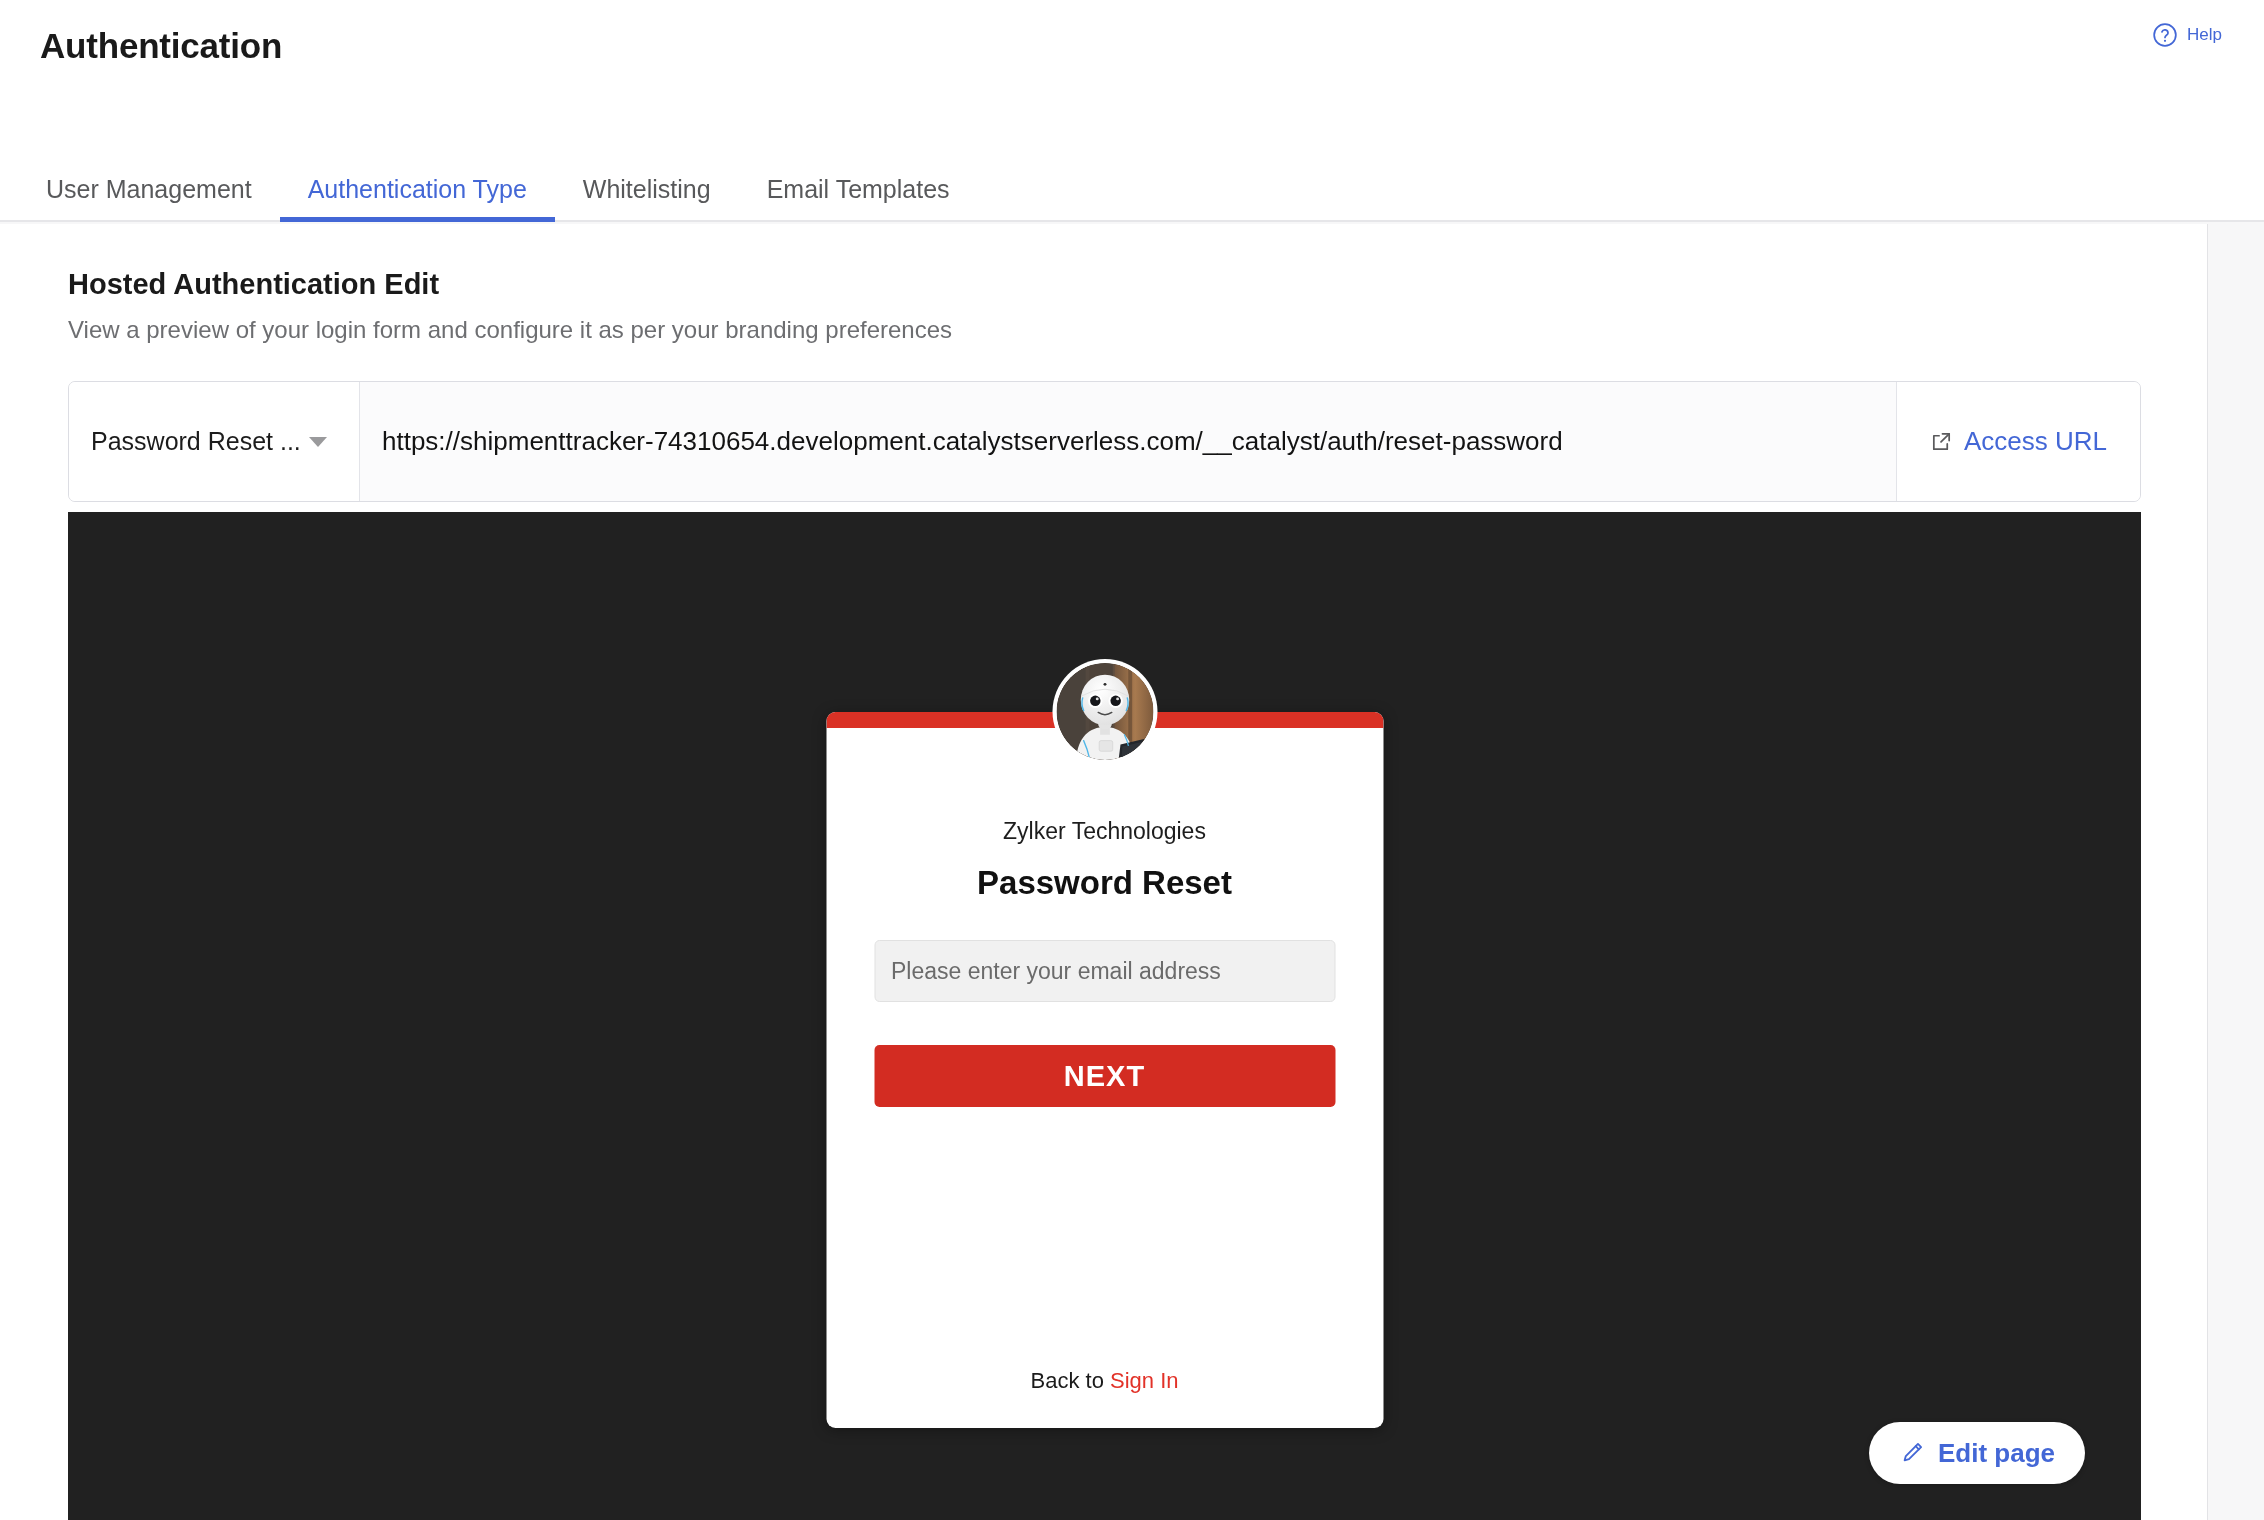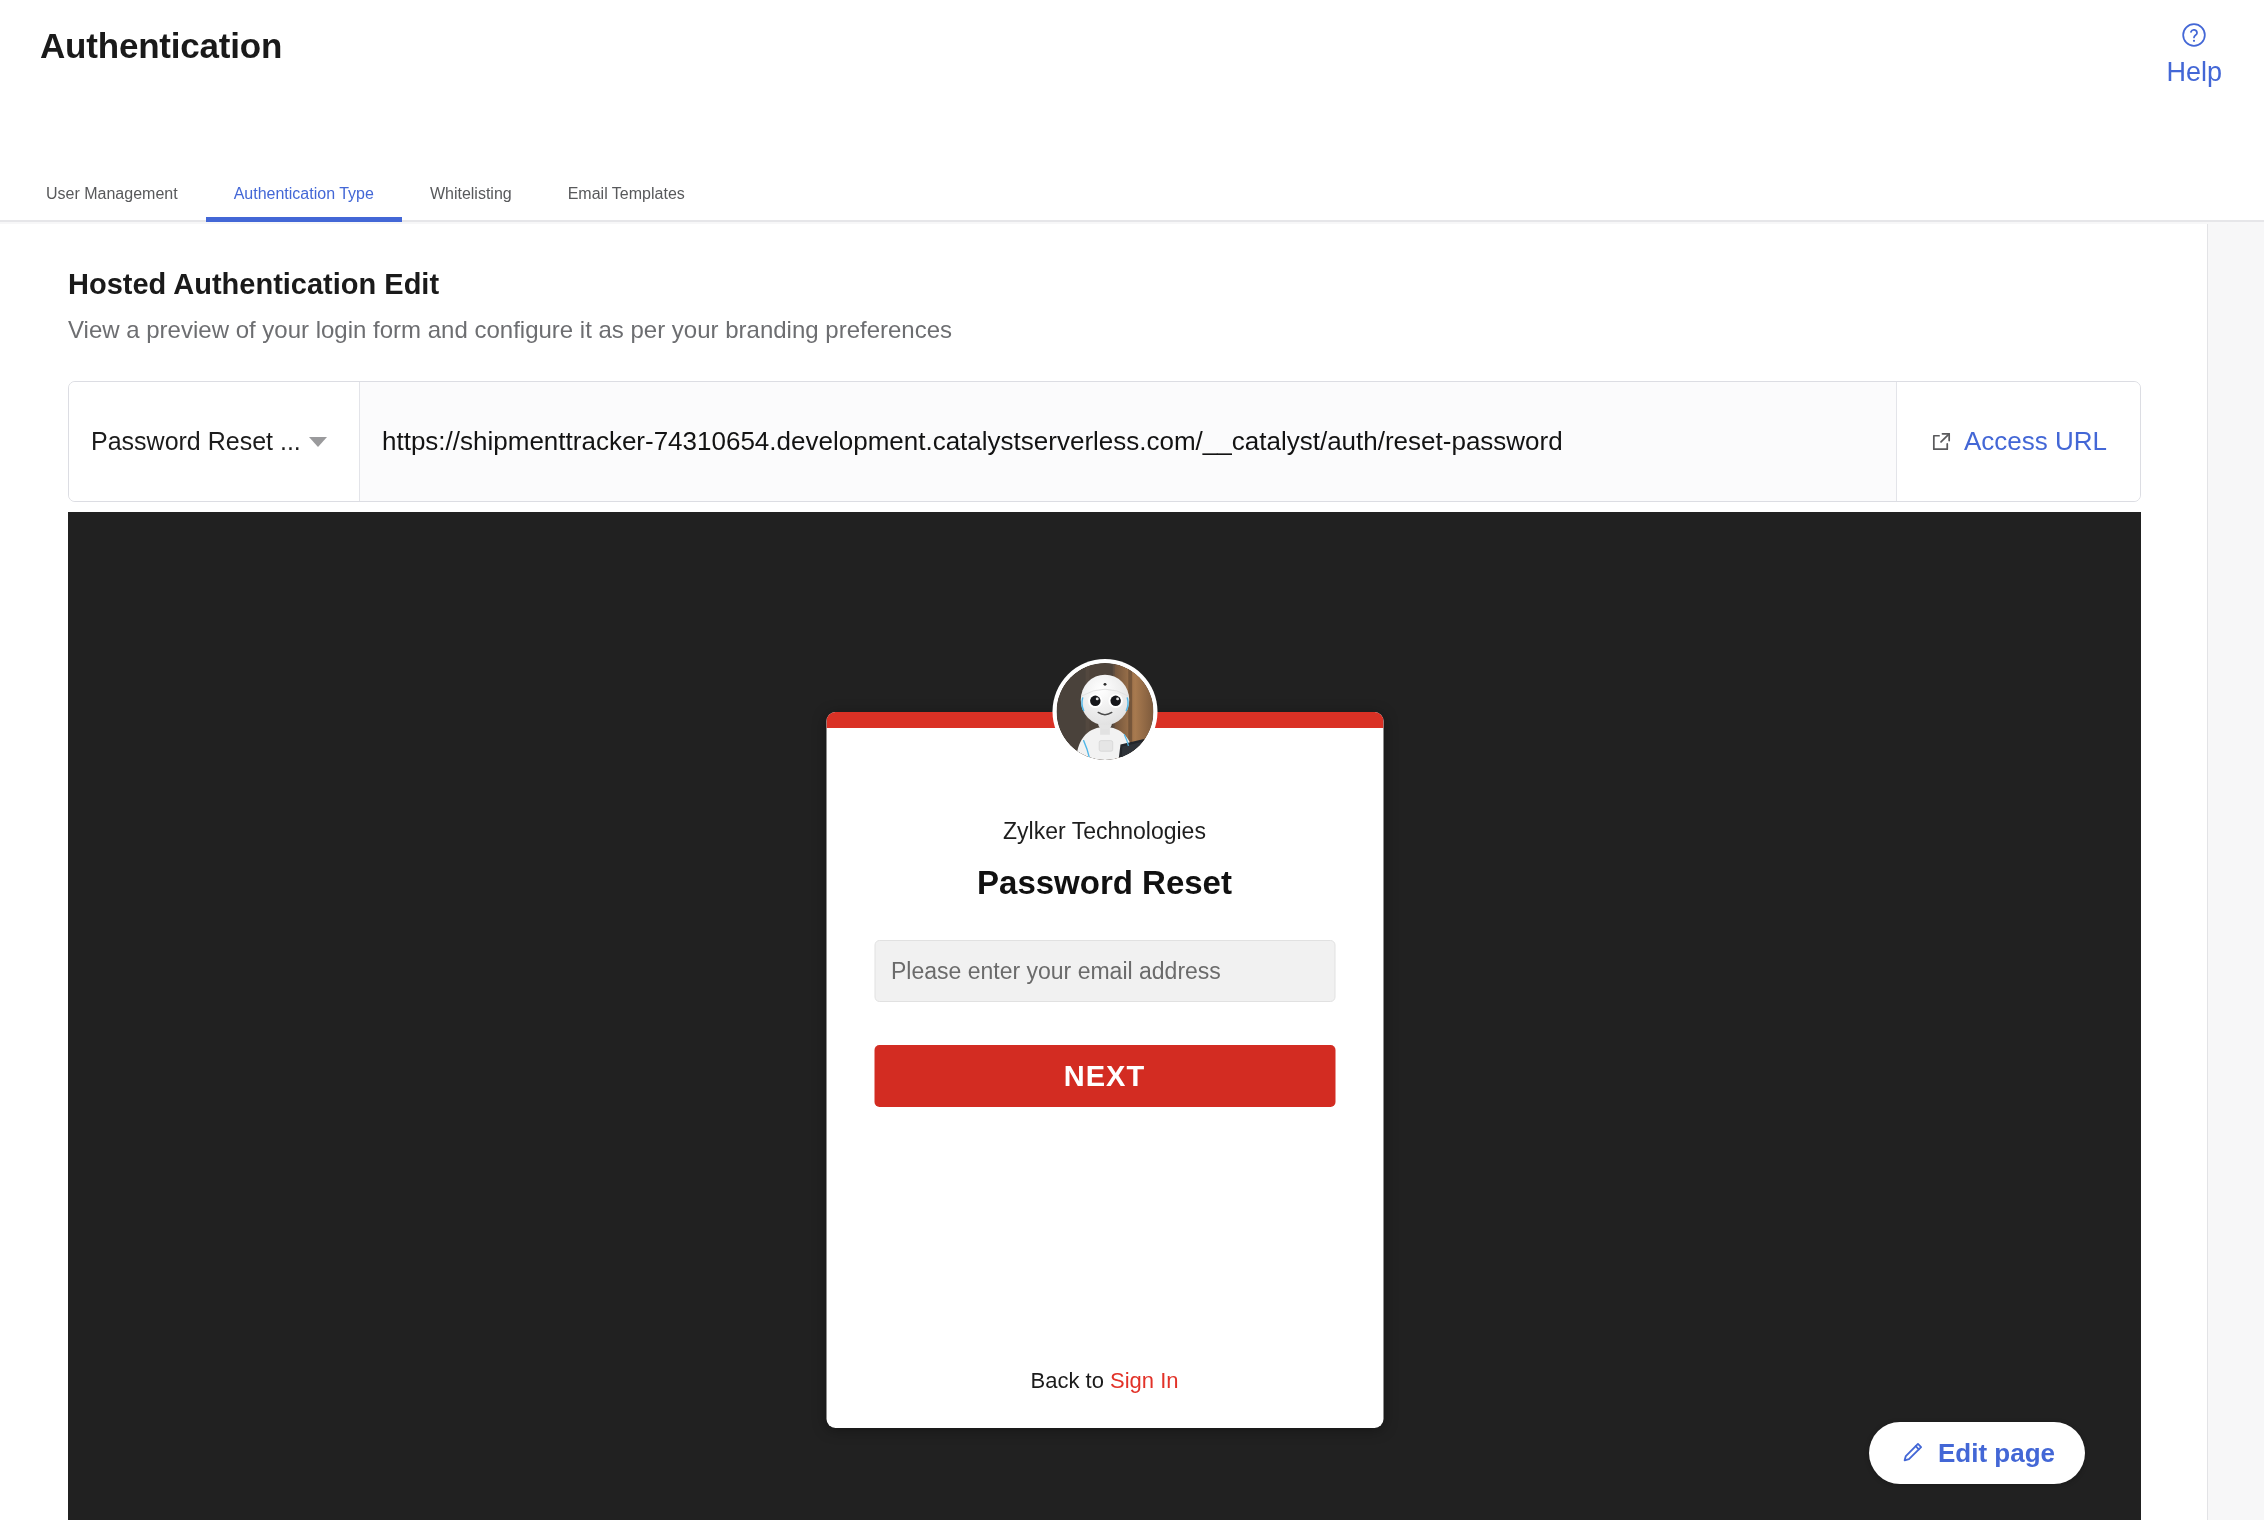--- a/index.html
+++ b/index.html
@@ -26,23 +26,22 @@
     color: #1a1a1a;
     letter-spacing: -0.2px;
   }
   .help-link {
     position: absolute;
     right: 42px; top: 22px;
     display: flex;
     align-items: center;
     gap: 9px;
     color: #4367d6;
-    font-size: 27px;
-    cursor: pointer;
-    flex-direction: column;
+    font-size: 17px;
+    cursor: pointer;
   }
   .help-icon { display: block; width: 26px; height: 26px; }
 
   
   .tabbar {
     position: absolute;
     left: 0; top: 110px;
     width: 2264px; height: 112px;
     background: #ffffff;
     border-bottom: 2px solid #e6e6e9;
@@ -50,21 +49,21 @@
   .tabs {
     position: absolute;
     left: 40px; bottom: 0;
     display: flex;
     align-items: flex-end;
     gap: 0;
     height: 112px;
   }
   .tab {
     padding: 0 28px 18px 28px;
-    font-size: 16px;
+    font-size: 25px;
     color: #58595b;
     line-height: 1;
     position: relative;
     cursor: pointer;
     display: flex;
     align-items: flex-end;
     height: 100%;
   }
   .tab:first-child { padding-left: 6px; }
   .tab.active { color: #4367d6; }

